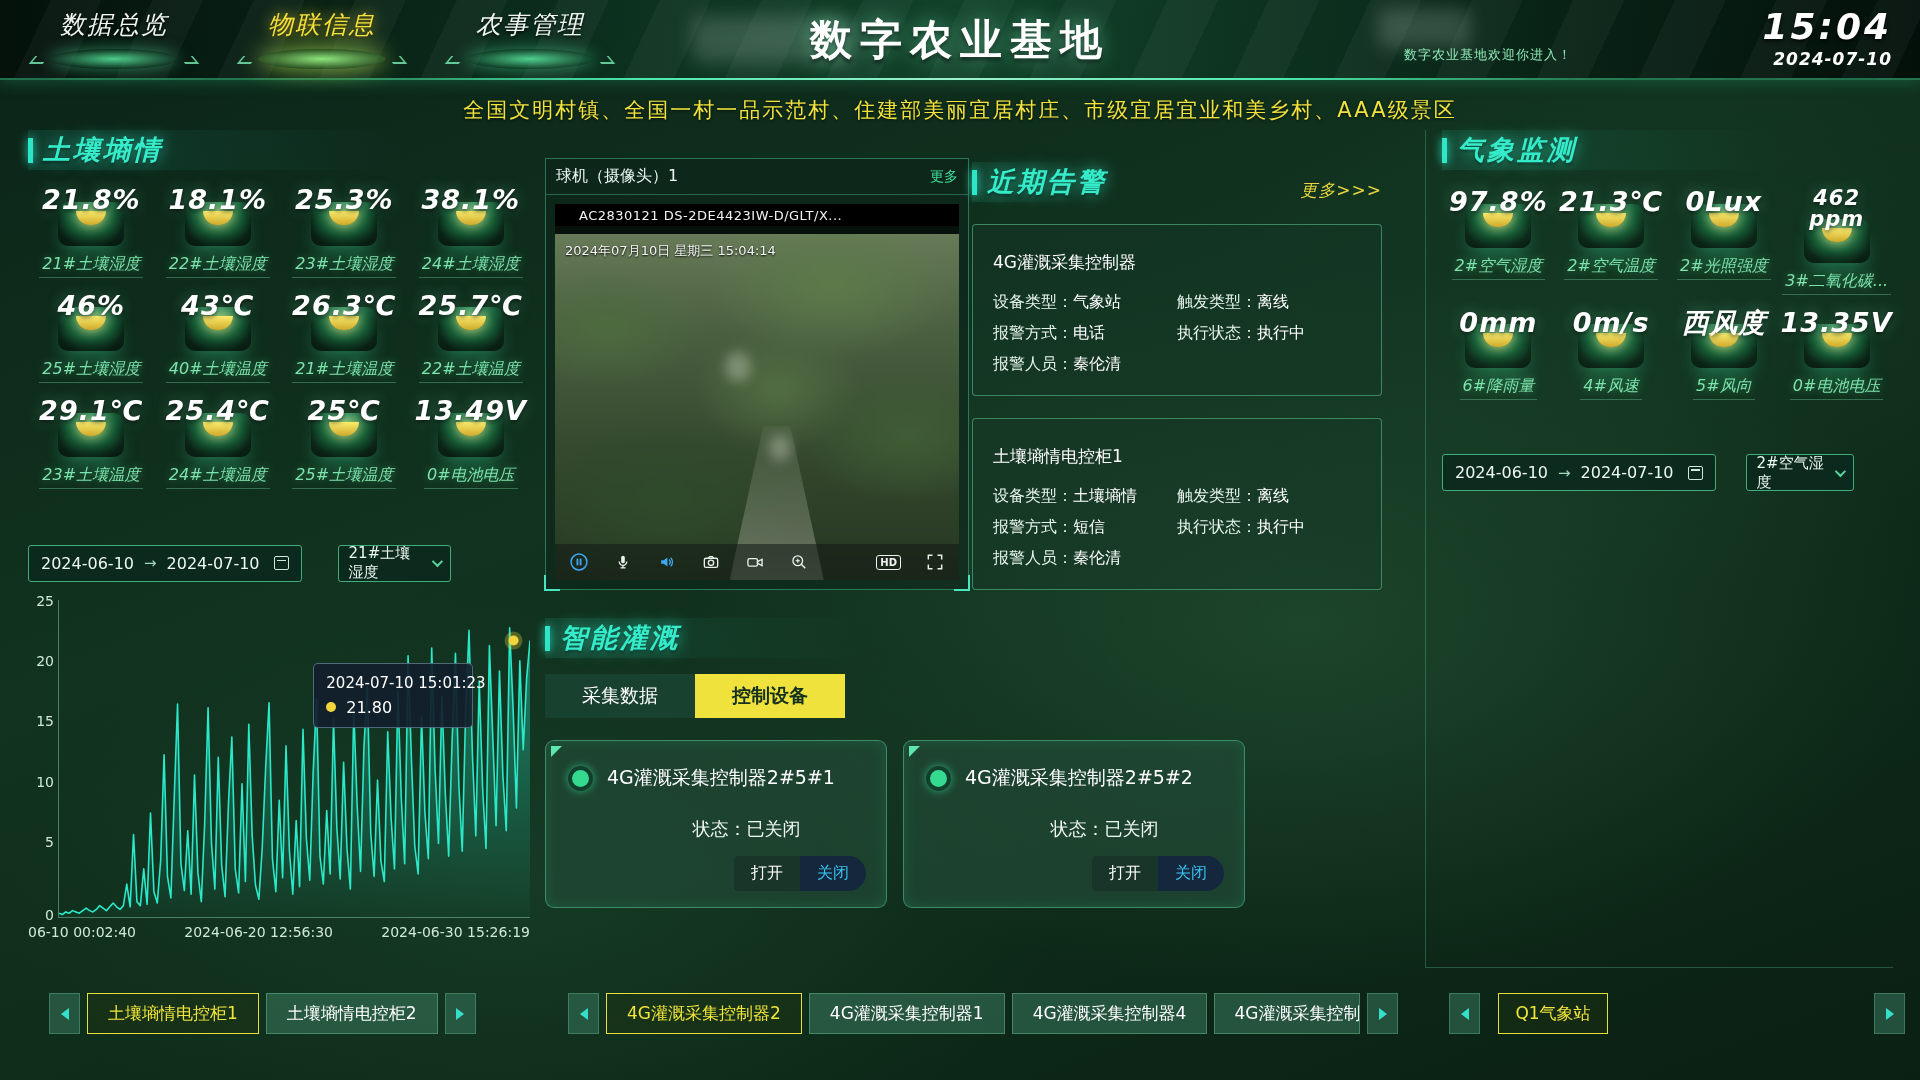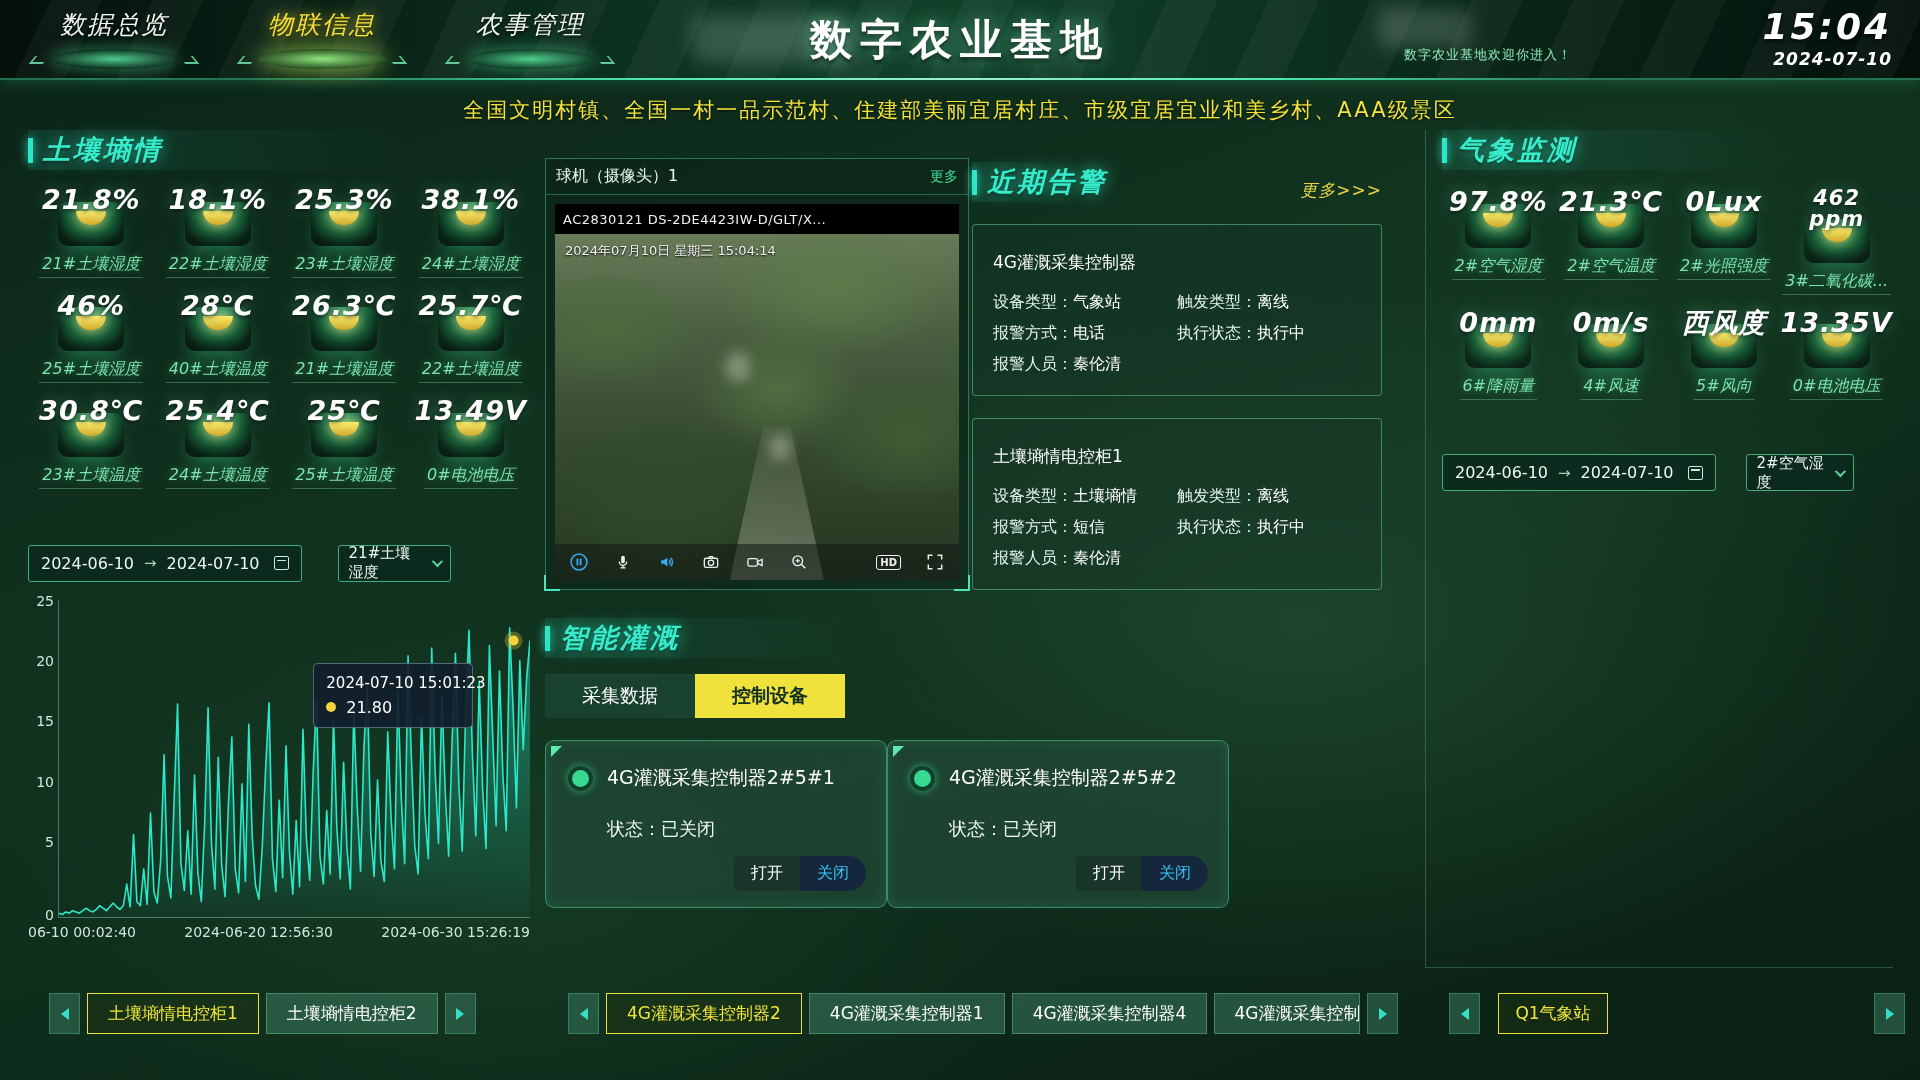--- a/index.html
+++ b/index.html
@@ -108,21 +108,21 @@
   .p-cam { position:absolute; left:545px; top:158px; width:424px; height:432px;
     border:1px solid rgba(70,180,140,.55); background:rgba(10,34,24,.45); }
   .corner { position:absolute; width:16px; height:16px; border:2px solid #49e6c0; }
   .c-bl { left:-2px; bottom:-2px; border-top:none; border-right:none; }
   .c-br { right:-2px; bottom:-2px; border-top:none; border-left:none; }
   .cam-head { height:36px; display:flex; align-items:center; justify-content:space-between; padding:0 10px;
     border-bottom:1px solid rgba(70,180,140,.45); }
   .cam-title { font-size:16px; color:#e9f6ef; }
   .cam-more { font-size:14px; color:#3fdc9a; cursor:pointer; }
   .vid { position:absolute; left:9px; top:45px; right:9px; bottom:9px; background:#06110b; overflow:hidden; }
-  .vid-bar { height:30px; background:#000; display:flex; align-items:center; padding:0 8px;
+  .vid-bar { height:22px; background:#000; display:flex; align-items:center; padding:0 24px;
     font-size:13px; color:#f2f2f2; letter-spacing:.5px; }
   .scene { position:absolute; left:0; right:0; top:30px; bottom:0; overflow:hidden; }
   .scenebg { position:absolute; inset:-8px; filter:blur(3px);
     background:
       radial-gradient(130px 85px at 14% 28%, #4d6b3f, transparent 70%),
       radial-gradient(170px 105px at 68% 16%, #5d7a4a, transparent 70%),
       radial-gradient(150px 95px at 86% 58%, #3f5d35, transparent 70%),
       radial-gradient(210px 130px at 28% 76%, #2f4a2b, transparent 70%),
       radial-gradient(120px 90px at 55% 45%, #526d42, transparent 70%),
       linear-gradient(180deg,#6a7d5a,#4a5f40 30%,#35492e 62%,#243520); }
@@ -136,21 +136,21 @@
   .ic { width:20px; height:20px; display:flex; align-items:center; justify-content:center; cursor:pointer; }
   .ic svg { width:20px; height:20px; }
   .hd-badge { margin-left:auto; font-size:10px; font-weight:bold; color:#f2f2f2; border:1.5px solid #f2f2f2;
     border-radius:3px; padding:1px 3px; cursor:pointer; }
   
   .p-irr { position:absolute; left:545px; top:618px; width:700px; }
   .tabs { display:flex; margin-top:16px; }
   .tab { width:150px; height:44px; display:flex; align-items:center; justify-content:center;
     font-size:19px; color:#fff; background:rgba(26,68,50,.85); cursor:pointer; }
   .tab.active { background:#f0e23c; color:#14301f; font-weight:bold; }
-  .cards { display:flex; margin-top:22px; }
+  .cards { display:flex; gap:16px; margin-top:22px;text-align:center; }
   .icard { position:relative; width:342px; height:168px; background:rgba(32,72,52,.78);
     border:1px solid rgba(95,210,160,.5); border-radius:9px; box-shadow:0 0 14px rgba(40,160,110,.25) inset; }
   .icard::before { content:""; position:absolute; left:5px; top:5px;
     border-top:11px solid #5ee8b0; border-right:11px solid transparent; }
   .icard-head { display:flex; align-items:center; gap:14px; padding:24px 0 0 22px; }
   .idot { width:25px; height:25px; border-radius:50%; background:#35d98f; border:4px solid rgba(14,46,32,.9);
     box-shadow:0 0 8px rgba(53,217,143,.7); flex:none; }
   .icard-title { font-size:19px; color:#fff; }
   .icard-status { margin:26px 0 0 61px; font-size:18px; color:#f0f8f3; }
   .icard-btns { position:absolute; right:20px; bottom:16px; display:flex; }
@@ -230,30 +230,30 @@
           </div><span class="m-lab">22#土壤湿度</span></div>
       <div class="metric"><div class="m-val">25.3%</div><div class="m-icon">
             <div class="m-cres"></div>
           </div><span class="m-lab">23#土壤湿度</span></div>
       <div class="metric"><div class="m-val">38.1%</div><div class="m-icon">
             <div class="m-cres"></div>
           </div><span class="m-lab">24#土壤湿度</span></div>
       <div class="metric"><div class="m-val">46%</div><div class="m-icon">
             <div class="m-cres"></div>
           </div><span class="m-lab">25#土壤湿度</span></div>
-      <div class="metric"><div class="m-val">28℃</div><div class="m-icon">
+      <div class="metric"><div class="m-val">43℃</div><div class="m-icon">
             <div class="m-cres"></div>
           </div><span class="m-lab">40#土壤温度</span></div>
       <div class="metric"><div class="m-val">26.3℃</div><div class="m-icon">
             <div class="m-cres"></div>
           </div><span class="m-lab">21#土壤温度</span></div>
       <div class="metric"><div class="m-val">25.7℃</div><div class="m-icon">
             <div class="m-cres"></div>
           </div><span class="m-lab">22#土壤温度</span></div>
-      <div class="metric"><div class="m-val">30.8℃</div><div class="m-icon">
+      <div class="metric"><div class="m-val">29.1℃</div><div class="m-icon">
             <div class="m-cres"></div>
           </div><span class="m-lab">23#土壤温度</span></div>
       <div class="metric"><div class="m-val">25.4℃</div><div class="m-icon">
             <div class="m-cres"></div>
           </div><span class="m-lab">24#土壤温度</span></div>
       <div class="metric"><div class="m-val">25℃</div><div class="m-icon">
             <div class="m-cres"></div>
           </div><span class="m-lab">25#土壤温度</span></div>
       <div class="metric"><div class="m-val">13.49V</div><div class="m-icon">
             <div class="m-cres"></div>

